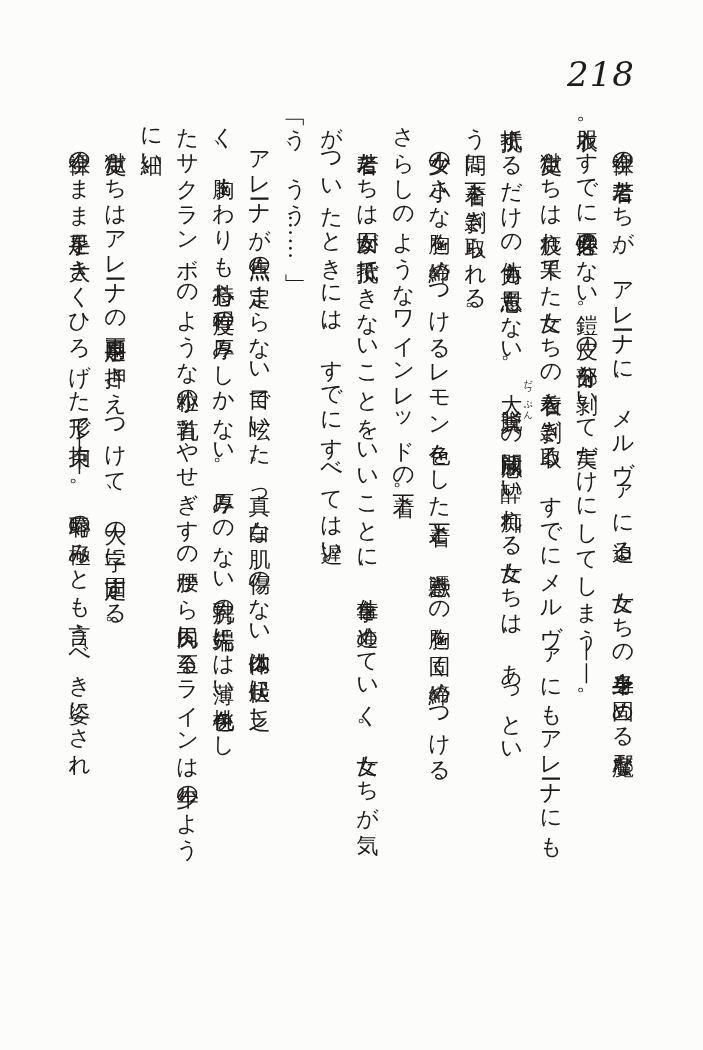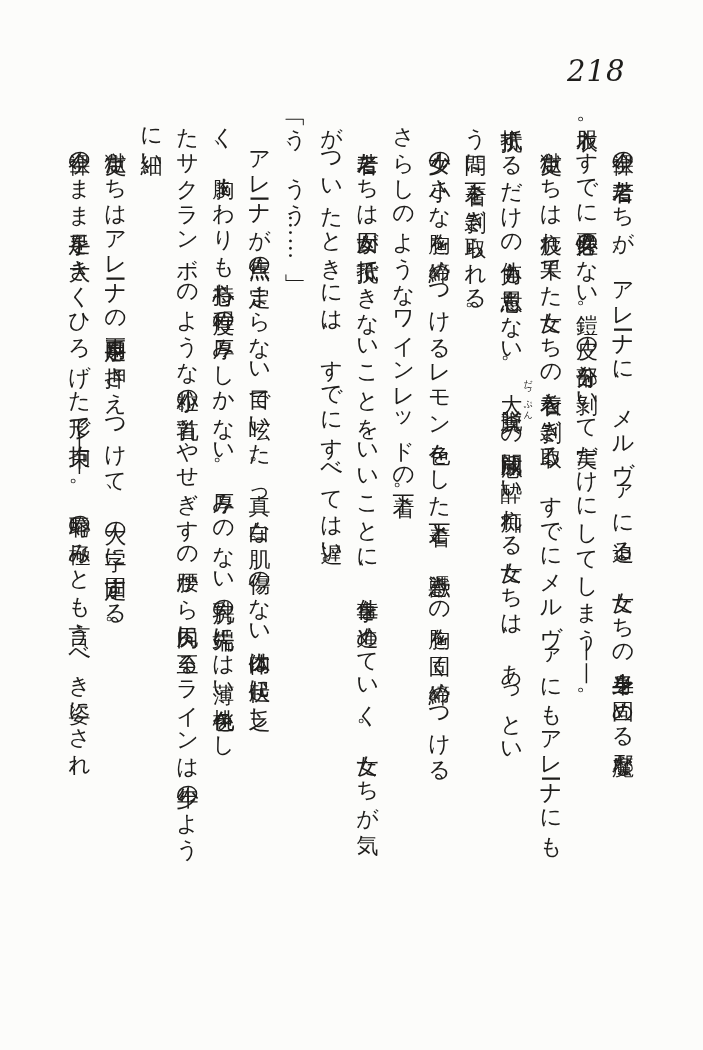--- a/index.html
+++ b/index.html
@@ -15,21 +15,21 @@
   .page {
     position: relative;
     width: 703px; height: 1050px;
     background: var(--bg);
     font-family: "DejaVu Serif", "Liberation Serif", serif;
     color: var(--ink);
   }
   .page-number {
     position: absolute;
     top: 54px; left: 567px;
-    font-size: 29px;
+    font-size: 34px;
     font-style: italic;
     letter-spacing: 1px;
     color: var(--ink);
   }
   .text-block {
     position: absolute;
     top: 112px;
     right: 62px;
     height: 878px;
     writing-mode: vertical-rl;

